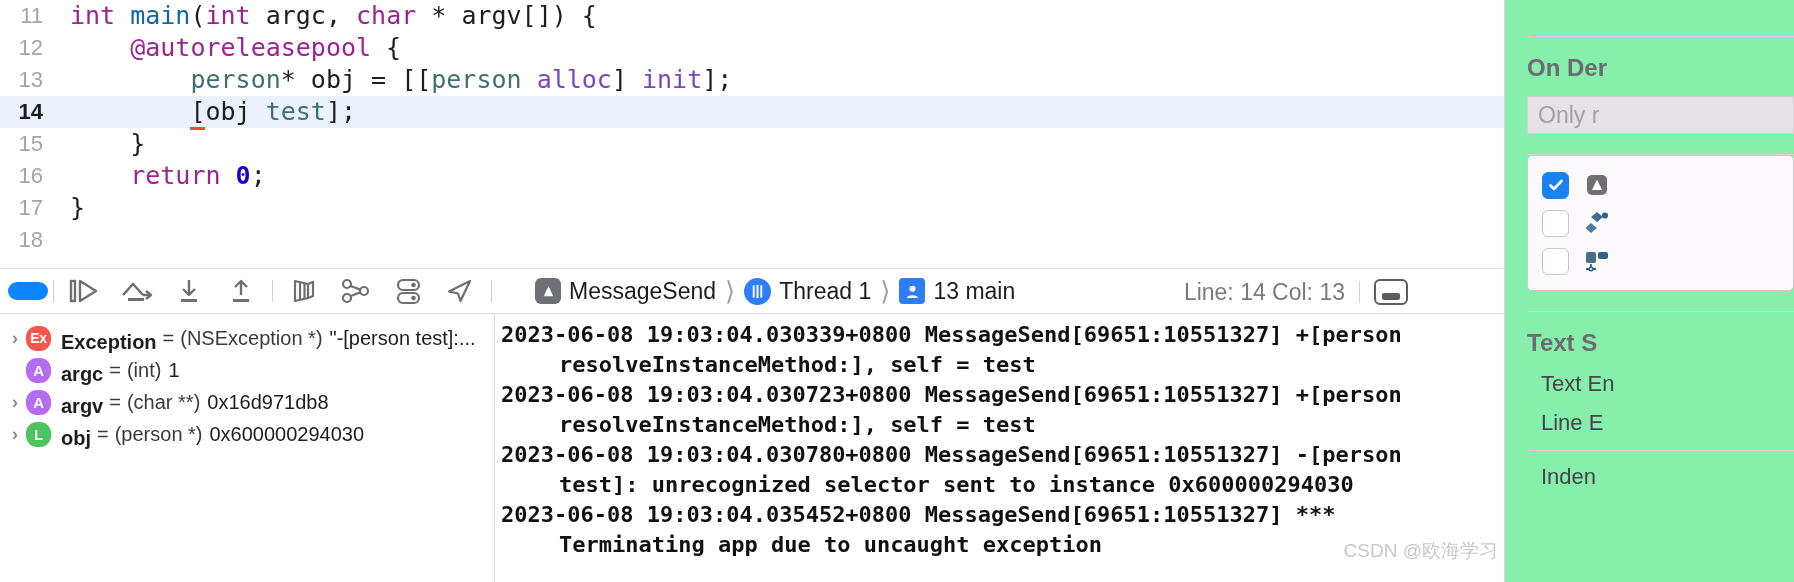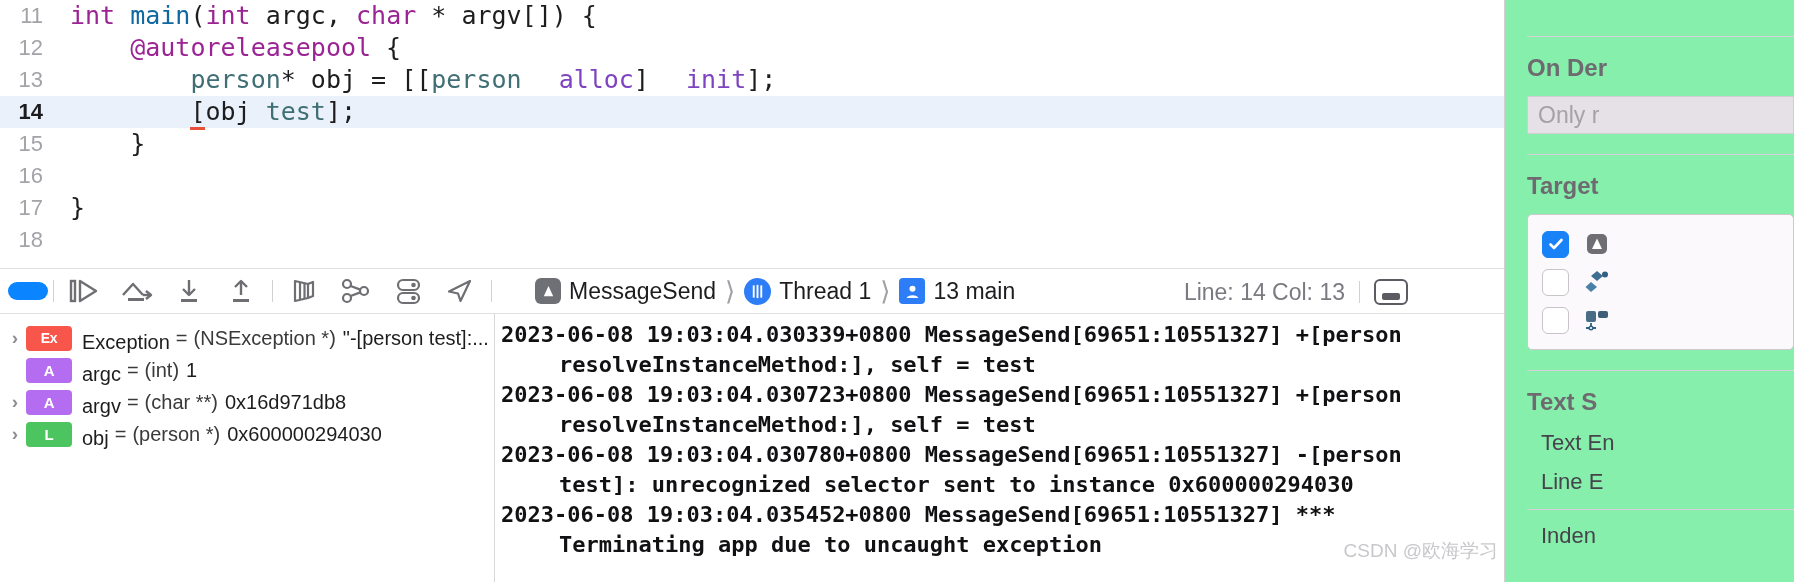--- a/index.html
+++ b/index.html
@@ -46,21 +46,21 @@
     color: #a3a3a8;
     font-size: 22px;
     font-family: "Liberation Sans", sans-serif;
   }
   .code-line.current .gutter { color: #1c1c1e; font-weight: 600; }
   .codetext { padding-left: 18px; color: #1d1d1f; }
 
   .kw   { color: #9b2393; font-weight: 400; }
   .type { color: #0f68a0; }
   .cls  { color: #3f6e74; }
-  .msg  { color: #7d43c0; margin-left: 22px; }
+  .msg  { color: #7d43c0; }
   .num  { color: #1c00cf; font-weight: 700; }
   .plain{ color: #1d1d1f; }
   .err-underline {
     border-bottom: 3px solid #e8503a;
     padding-bottom: 1px;
   }
 
   
   .debug-bar {
     height: 46px;
@@ -136,29 +136,29 @@
     padding-left: 4px;
     font-size: 20px;
     white-space: nowrap;
   }
   .disc {
     width: 22px; min-width: 22px; text-align: center;
     color: #8e8e93; font-size: 19px; font-weight: 600;
   }
   .disc.empty { visibility: hidden; }
   .vbadge {
-    width: 46px; height: 25px; min-width: 25px; border-radius: 4px;
+    width: 25px; height: 25px; min-width: 25px; border-radius: 11px;
     color: #fff; font-size: 15px; font-weight: 700;
     display: flex; align-items: center; justify-content: center;
     margin-right: 10px; letter-spacing: -0.3px;
   }
   .vbadge.ex { background: #f8564a; font-size: 14px; }
   .vbadge.a  { background: #b46cf0; }
   .vbadge.l  { background: #4cc45f; }
-  .vname { font-weight: 400; color: #1d1d1f; margin-top: 8px; }
+  .vname { font-weight: 700; color: #1d1d1f; margin-top: 8px; }
   .veq   { color: #3a3a3c; margin: 0 6px; }
   .vtype { color: #3a3a3c; }
   .vval  { color: #1d1d1f; margin-left: 7px; }
 
   .splitter { width: 1px; background: #d8d8dc; }
 
   .console {
     flex: 1;
     padding: 6px 10px 0 6px;
     overflow: hidden;
@@ -228,21 +228,21 @@
 <div class="app">
 
   <div class="main-col">
 
     <div class="editor" id="editor">
         <div class="code-line"><div class="gutter">11</div><div class="codetext"><span class="kw">int </span><span class="type">main</span><span class="plain">(</span><span class="kw">int </span><span class="plain">argc, </span><span class="kw">char </span><span class="plain">* argv[]) {</span></div></div>
         <div class="code-line"><div class="gutter">12</div><div class="codetext"><span class="plain">    </span><span class="kw">@autoreleasepool</span><span class="plain"> {</span></div></div>
         <div class="code-line"><div class="gutter">13</div><div class="codetext"><span class="plain">        </span><span class="cls">person</span><span class="plain">* obj = [[</span><span class="cls">person</span><span class="plain"> </span><span class="msg">alloc</span><span class="plain">] </span><span class="msg">init</span><span class="plain">];</span></div></div>
         <div class="code-line current"><div class="gutter">14</div><div class="codetext"><span class="plain">        </span><span class="plain err-underline">[</span><span class="plain">obj </span><span class="cls">test</span><span class="plain">];</span></div></div>
         <div class="code-line"><div class="gutter">15</div><div class="codetext"><span class="plain">    }</span></div></div>
-        <div class="code-line"><div class="gutter">16</div></div>
+        <div class="code-line"><div class="gutter">16</div><div class="codetext"><span class="plain">    </span><span class="kw">return </span><span class="num">0</span><span class="plain">;</span></div></div>
         <div class="code-line"><div class="gutter">17</div><div class="codetext"><span class="plain">}</span></div></div>
         <div class="code-line"><div class="gutter">18</div><div class="codetext"><span class="plain"></span></div></div>
       </div>
 
     <div class="debug-bar">
 
       <div class="cont-pill"></div>
       <div class="tb-sep"></div>
 
       <div class="dbg-icons">
@@ -401,21 +401,20 @@
 
   <div class="inspector">
     <div class="insp-spacer"></div>
     <div class="hr"></div>
 
     <div class="sect-title">On Der</div>
     <div class="insp-field">Only r</div>
 
     <div class="hr"></div>
 
-    <div class="sect-title">Target</div>
     <div class="target-box">
       <div class="target-row">
         <span class="cbx on">
           <svg width="18" height="18" viewBox="0 0 18 18">
             <path d="M3.5 9.5 L7 13 L14.5 5" fill="none" stroke="#ffffff" stroke-width="2.6" stroke-linecap="round" stroke-linejoin="round"></path>
           </svg>
         </span>
         <span class="tgt-icon">
           <svg width="24" height="24" viewBox="0 0 24 24">
             <rect x="2" y="2" width="20" height="20" rx="5" fill="#6e6e73"></rect>

